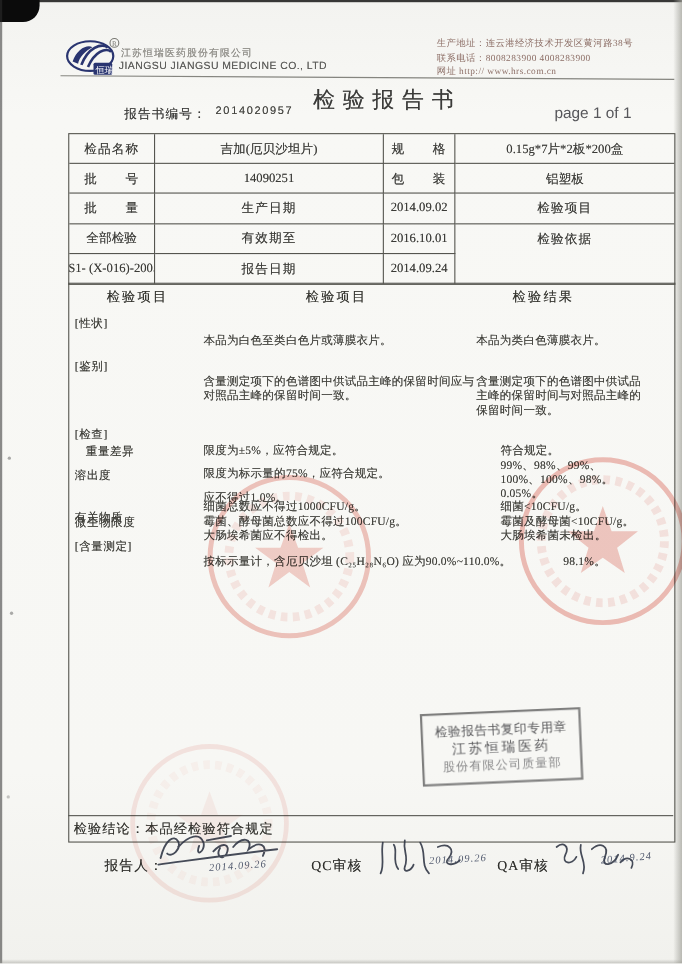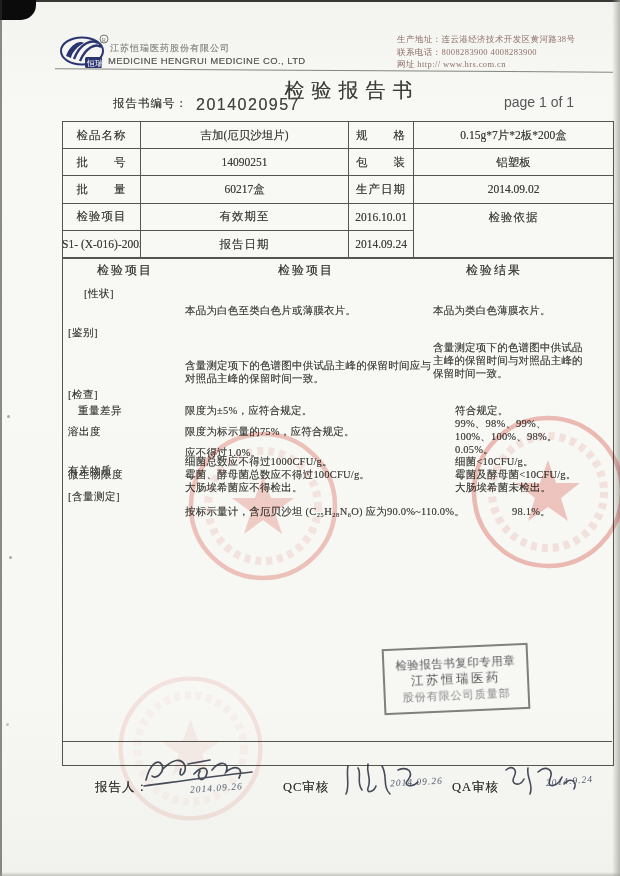--- a/index.html
+++ b/index.html
@@ -17,21 +17,21 @@
   .edge-right{right:0;top:0;width:8px;height:876px;background:linear-gradient(90deg,rgba(180,180,175,0),rgba(165,165,158,.75));}
   .edge-bottom{left:0;bottom:0;width:620px;height:4px;background:linear-gradient(180deg,rgba(160,160,155,0),rgba(150,150,144,.5));}
   .speck{width:3px;height:3px;border-radius:50%;background:#4c4c4c;opacity:.45;}
   
   .company-cn{font-size:9px;color:#98968f;letter-spacing:1px;}
   .company-en{font-size:9.5px;color:#5d5d5a;letter-spacing:.4px;font-family:"Liberation Sans","DejaVu Sans",sans-serif;}
   .contact{font-size:8.5px;line-height:12.5px;color:#8d6f67;letter-spacing:.4px;}
   .header-rule{width:558px;height:1px;background:#85857f;transform:rotate(.35deg);}
   .doc-title{width:210px;text-align:center;font-size:20px;letter-spacing:7px;color:#3b3b39;}
   .repno-label{font-size:11.5px;color:#3a3a38;letter-spacing:1px;}
-  .repno-value{font-size:16px;color:#44443f;letter-spacing:1.5px;font-family:"Liberation Sans","DejaVu Sans",sans-serif;}
+  .repno-value{font-size:10px;color:#44443f;letter-spacing:1.5px;font-family:"Liberation Sans","DejaVu Sans",sans-serif;}
   .page-label{font-size:14px;color:#56565a;font-family:"Liberation Sans","DejaVu Sans",sans-serif;}
   
   .info-table{left:62px;top:121px;width:550px;display:grid;grid-template-columns:78px 208px 65px 199px;grid-auto-rows:27.2px;border:1px solid #55554f;}
   .info-table .cell{border-right:1px solid #55554f;border-bottom:1px solid #55554f;display:flex;align-items:center;justify-content:center;font-size:11.5px;color:#3b3b37;overflow:hidden;white-space:nowrap;}
   .info-table .cell:nth-child(4n){border-right:none;}
   .info-table .cell:nth-last-child(-n+4){border-bottom:none;}
   .info-table .lab{letter-spacing:1px;}
   
   .results-box{left:62px;top:257px;width:550px;height:507px;border:1px solid #55554f;}
   .sep-line{left:62px;top:741px;width:550px;height:1px;background:#55554f;}
@@ -72,21 +72,21 @@
     <ellipse cx="24" cy="17" rx="21" ry="13.5" fill="none" stroke="#2a3570" stroke-width="2"></ellipse>
     <path d="M8,22 C12,10 22,6 26,9 C20,12 14,18 13,24 Z" fill="#2a3570"></path>
     <path d="M16,25 C22,9 34,5 40,9" fill="none" stroke="#2a3570" stroke-width="2.4"></path>
     <path d="M22,27 C28,13 38,9 43,13" fill="none" stroke="#2a3570" stroke-width="2.4"></path>
     <rect x="27" y="23" width="17" height="11" rx="1.5" fill="#2a3570"></rect>
     <text x="29" y="32" font-size="8" fill="#ffffff">恒瑞</text>
     <circle cx="46" cy="5" r="4" fill="none" stroke="#7a7a74" stroke-width="1"></circle>
     <text x="43.8" y="7.8" font-size="6.5" fill="#7a7a74">R</text>
   </svg>
   <div class="abs company-cn fuzz" style="left:110px;top:42px;">江苏恒瑞医药股份有限公司</div>
-  <div class="abs company-en fuzz" style="left:108px;top:55px;">MEDICINE HENGRUI MEDICINE CO., LTD</div>
+  <div class="abs company-en fuzz" style="left:108px;top:55px;">JIANGSU JIANGSU MEDICINE CO., LTD</div>
   <div class="abs contact" style="left:397px;top:33px;">
     <div>生产地址：连云港经济技术开发区黄河路38号</div>
     <div>联系电话：8008283900  4008283900</div>
     <div>网址 http:// www.hrs.com.cn</div>
   </div>
   <div class="abs header-rule" style="left:55px;top:70px;"></div>
 
   <div class="abs doc-title fuzz" style="left:247px;top:77px;">检验报告书</div>
   <span class="abs repno-label fuzz" style="left:113px;top:96px;">报告书编号：</span>
   <span class="abs repno-value fuzz" style="left:196px;top:96px;">2014020957</span>
@@ -97,45 +97,45 @@
     <div class="cell">吉加(厄贝沙坦片)</div>
     <div class="cell lab">规　　格</div>
     <div class="cell">0.15g*7片*2板*200盒</div>
 
     <div class="cell lab">批　　号</div>
     <div class="cell">14090251</div>
     <div class="cell lab">包　　装</div>
     <div class="cell">铝塑板</div>
 
     <div class="cell lab">批　　量</div>
-    <div class="cell">60217盒</div>
     <div class="cell lab">生产日期</div>
     <div class="cell">2014.09.02</div>
 
     <div class="cell lab">检验项目</div>
+    <div class="cell">全部检验</div>
     <div class="cell lab">有效期至</div>
     <div class="cell">2016.10.01</div>
 
     <div class="cell lab">检验依据</div>
     <div class="cell">WS1- (X-016)-2005Z</div>
     <div class="cell lab">报告日期</div>
     <div class="cell">2014.09.24</div>
   </div>
 
   <div class="abs results-box"></div>
   <span class="abs th fuzz" style="left:97px;top:262px;">检验项目</span>
   <span class="abs th fuzz" style="left:278px;top:262px;">检验项目</span>
   <span class="abs th fuzz" style="left:466px;top:262px;">检验结果</span>
 
-  <span class="abs lbl fuzz" style="left:84px;top:287px;">[性状]</span>
+  <span class="abs lbl fuzz" style="left:68px;top:287px;">[性状]</span>
   <span class="abs std fuzz" style="left:185px;top:304px;width:260px;">本品为白色至类白色片或薄膜衣片。</span>
   <span class="abs res fuzz" style="left:433px;top:304px;width:170px;">本品为类白色薄膜衣片。</span>
 
   <span class="abs lbl fuzz" style="left:68px;top:326px;">[鉴别]</span>
-  <span class="abs std fuzz" style="left:185px;top:359px;width:248px;">含量测定项下的色谱图中供试品主峰的保留时间应与对照品主峰的保留时间一致。</span>
+  <span class="abs std fuzz" style="left:185px;top:341px;width:248px;">含量测定项下的色谱图中供试品主峰的保留时间应与对照品主峰的保留时间一致。</span>
   <span class="abs res fuzz" style="left:433px;top:341px;width:152px;">含量测定项下的色谱图中供试品主峰的保留时间与对照品主峰的保留时间一致。</span>
 
   <span class="abs lbl fuzz" style="left:68px;top:388px;">[检查]</span>
 
   <span class="abs lbl fuzz" style="left:68px;top:404px;margin-left:10px;">重量差异</span>
   <span class="abs std fuzz" style="left:185px;top:404px;">限度为±5%，应符合规定。</span>
   <span class="abs res fuzz" style="left:455px;top:404px;">符合规定。</span>
 
   <span class="abs lbl fuzz" style="left:68px;top:425px;">溶出度</span>
   <span class="abs std fuzz" style="left:185px;top:425px;">限度为标示量的75%，应符合规定。</span>
@@ -152,20 +152,23 @@
 大肠埃希菌应不得检出。</span>
   <span class="abs res fuzz" style="left:455px;top:455px;">细菌&lt;10CFU/g。
 霉菌及酵母菌&lt;10CFU/g。
 大肠埃希菌未检出。</span>
 
   <span class="abs lbl fuzz" style="left:68px;top:490px;">[含量测定]</span>
   <span class="abs std fuzz" style="left:185px;top:505px;white-space:nowrap;">按标示量计，含厄贝沙坦 (C₂₅H₂₈N₆O) 应为90.0%~110.0%。</span>
   <span class="abs res fuzz" style="left:512px;top:505px;">98.1%。</span>
 
   <div class="abs sep-line"></div>
+  <div class="abs concl fuzz" style="left:67px;top:745px;">
+    <span>检验结论：</span><span>本品经检验符合规定</span>
+  </div>
 
   <span class="abs siglab fuzz" style="left:95px;top:779px;">报告人：</span>
   <span class="abs siglab fuzz" style="left:283px;top:779px;">QC审核</span>
   <span class="abs siglab fuzz" style="left:452px;top:779px;">QA审核</span>
 
   <svg class="abs sig" style="left:138px;top:752px;" width="118" height="44" viewBox="0 0 118 44">
     <path d="M8,28 C12,12 20,6 24,13 C27,20 18,28 14,24 M24,18 C34,7 44,5 47,14 C49,22 39,28 43,17 M50,12 L72,8 M56,22 C64,13 72,15 68,24 C64,31 58,26 62,19 M74,18 C82,8 92,10 88,20 C98,12 106,16 101,26 M6,34 C36,30 70,25 114,20" fill="none" stroke="currentColor" stroke-width="1.7" stroke-linecap="round"></path>
   </svg>
   <span class="abs hand" style="left:190px;top:783px;transform:rotate(-4deg);">2014.09.26</span>
 

